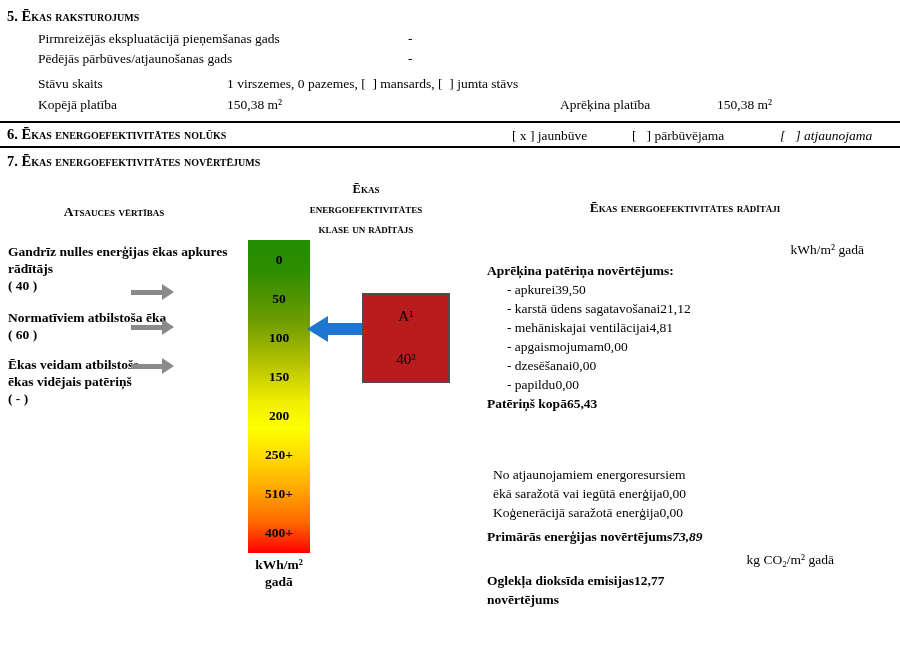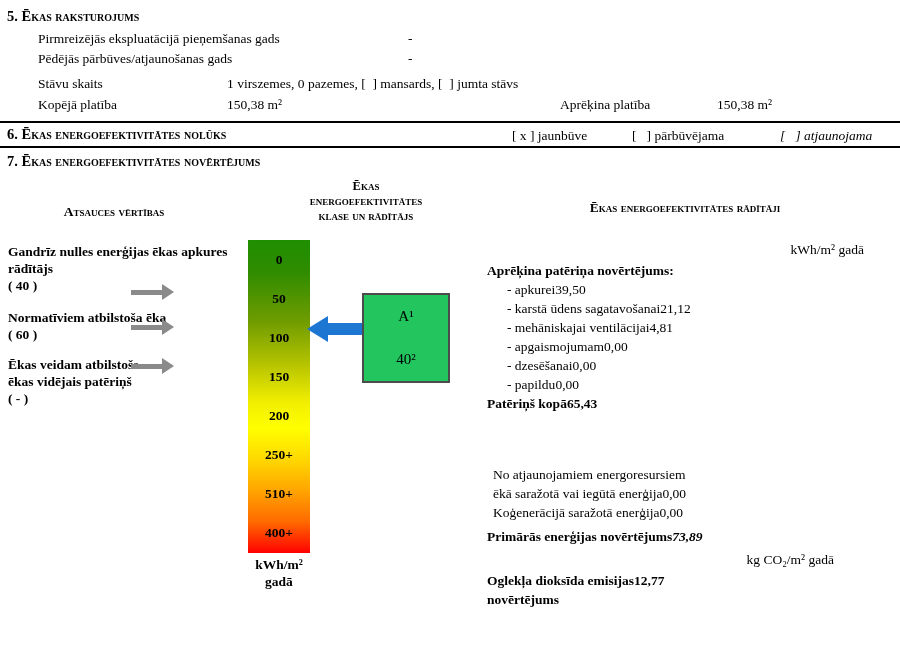--- a/index.html
+++ b/index.html
@@ -25,21 +25,21 @@
                     #b7c400 40%,#f2ef00 52%,#ffff00 60%,#ffd800 70%,#ffa500 80%,
                     #ff6a00 90%,#ff1600 98%,#ff0000 100%);}
   .scale span{font-weight:bold;font-size:13.5px;}
   .scale-unit{position:absolute;left:236px;top:556px;width:86px;font-weight:bold;
               text-align:center;white-space:pre-line;line-height:17px;}
   .bluearrow{position:absolute;left:307px;top:316px;display:flex;align-items:center;}
   .bluearrow .head{width:0;height:0;border-top:13px solid transparent;
                    border-bottom:13px solid transparent;border-right:21px solid #1c76d2;}
   .bluearrow .shaft{width:34px;height:12px;background:#1c76d2;}
   .classbox{position:absolute;left:362px;top:293px;width:84px;height:86px;
-            border:2px solid #4c4c4c;background:#22c55e;display:flex;flex-direction:column;
+            border:2px solid #4c4c4c;background:#b91c1c;display:flex;flex-direction:column;
             justify-content:space-around;align-items:center;font-size:15px;}
   
   .rcol{position:absolute;left:487px;top:241px;width:377px;}
   .rrow{display:flex;justify-content:flex-start;line-height:19px;}
   .rrow .val{padding-right:15px;white-space:nowrap;}
   .indent{padding-left:20px;}
   .tar{text-align:right;}
   .unit-row{text-align:right;line-height:18px;}
 </style>
 </head>
@@ -95,21 +95,21 @@
   </div>
   <div class="garrow" style="left:131px;top:319px;">
     <span class="shaft"></span>
       <span class="head"></span>
   </div>
   <div class="garrow" style="left:131px;top:358px;">
     <span class="shaft"></span>
       <span class="head"></span>
   </div>
 
-  <div class="abs b sc ctr pre" style="left:266px;top:179px;width:200px;font-size:12.5px;line-height:15px;">Ēkas
+  <div class="abs b sc ctr pre" style="left:266px;top:179px;width:200px;font-size:12.5px;line-height:20px;">Ēkas
 energoefektivitātes
 klase un rādītājs</div>
 
   <div class="scale">
     <span>0</span>
     <span>50</span>
     <span>100</span>
     <span>150</span>
     <span>200</span>
     <span>250+</span>

